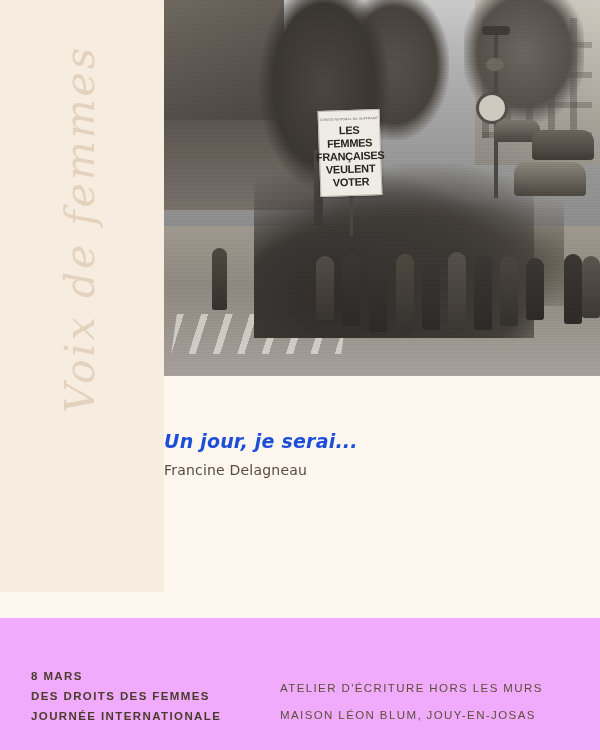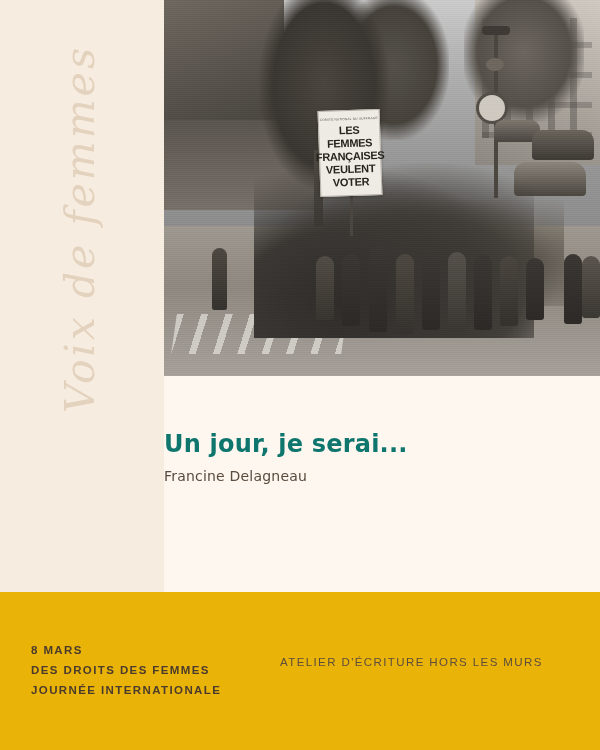--- a/index.html
+++ b/index.html
@@ -286,41 +286,42 @@
   
   .title-block {
     position: absolute;
     left: 164px;
     top: 430px;
     width: 420px;
   }
   .main-title {
     font-family: "DejaVu Sans", sans-serif;
     font-weight: bold;
-    font-size: 24px;
-    color: #0f766e;
+    font-size: 19px;
+    color: #1d4ed8;
     margin: 0 0 10px 0;
     letter-spacing: .2px;
+    font-style: italic;
   }
   .author {
     font-family: "DejaVu Sans", sans-serif;
     font-size: 14px;
     color: #5a4b3d;
     margin: 0;
     letter-spacing: .2px;
   }
 
   
   .footer {
     position: absolute;
     left: 0;
     bottom: 0;
     width: 600px;
-    height: 158px;
-    background: #eab308;
+    height: 132px;
+    background: #f0abfc;
   }
   .footer-left {
     position: absolute;
     left: 31px;
     top: 48px;
     font-family: "Liberation Sans", sans-serif;
     font-weight: bold;
     font-size: 11.5px;
     letter-spacing: 1.4px;
     line-height: 20px;
@@ -399,16 +400,17 @@
   </div>
 
   <div class="footer">
     <div class="footer-left">
       <div>8 MARS</div>
       <div>DES DROITS DES FEMMES</div>
       <div>JOURNÉE INTERNATIONALE</div>
     </div>
     <div class="footer-right">
       <div>ATELIER D'ÉCRITURE HORS LES MURS</div>
+      <div>MAISON LÉON BLUM, JOUY-EN-JOSAS</div>
     </div>
   </div>
 
 </div>
 
 </body></html>

